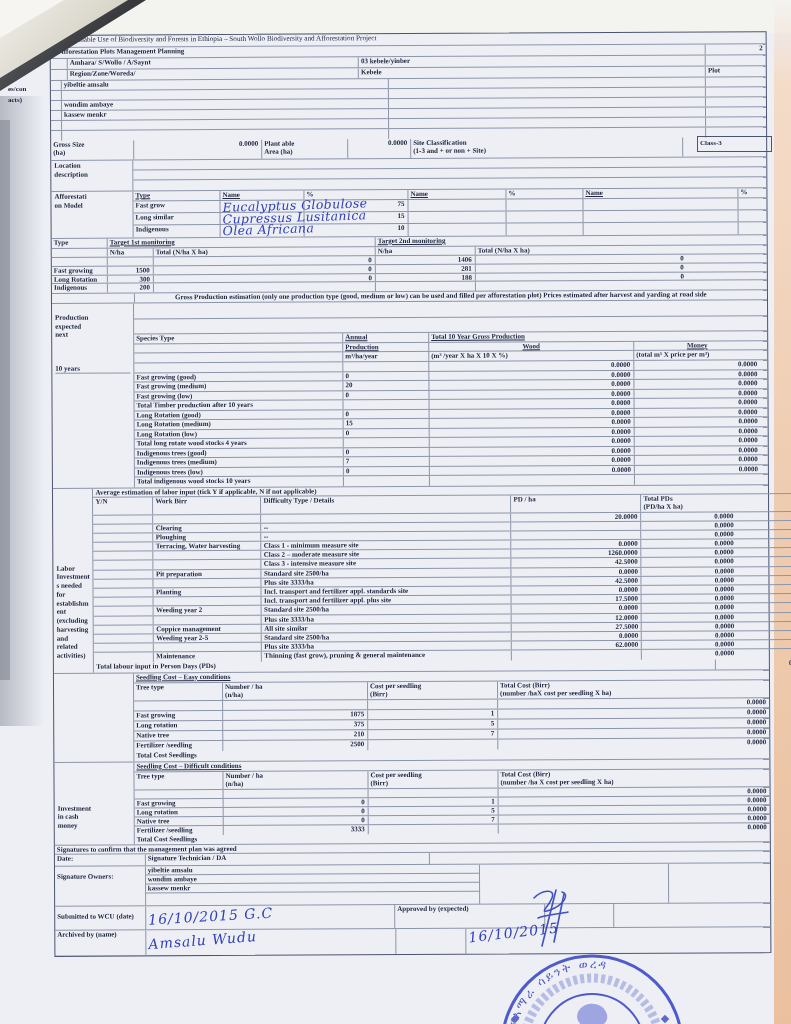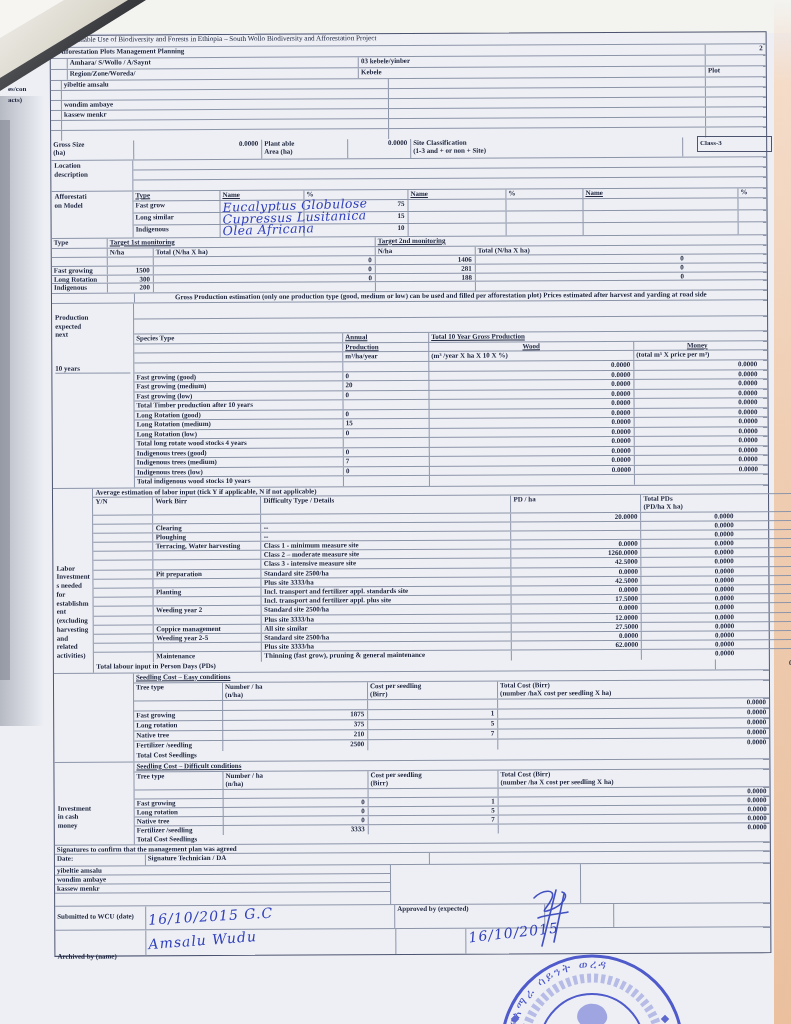--- a/index.html
+++ b/index.html
@@ -695,20 +695,21 @@
 
     <div class="row h9">
         <div class="c fx">Signatures to confirm that the management plan was agreed</div>
       </div>
     <div class="row h12">
       <div class="c w90">Date:</div>
       <div class="c w285">Signature Technician / DA</div>
       <div class="c w342"></div>
     </div>
     <div class="row h40">
+      <div class="c w90" style="padding-top:6px">Signature Owners:</div>
       <div class="c w335" style="padding:0">
         <div class="rep">
 
             <div class="owner-line" style="padding:0 2px">yibeltie amsalu</div>
 
             <div class="owner-line" style="padding:0 2px">wondim ambaye</div>
 
             <div class="owner-line" style="padding:0 2px">kassew menkr</div>
           </div>
       </div>
@@ -716,21 +717,21 @@
       <div class="c w102"></div>
     </div>
     <div class="row h24">
       <div class="c w90" style="padding-top:6px">Submitted to WCU (date)</div>
       <div class="c w250"><span class="hw hw-date">16/10/2015   G.C</span></div>
       <div class="c w150">Approved by (expected)</div>
       <div class="c w70"></div>
       <div class="c w157"></div>
     </div>
     <div class="row h25" style="border-bottom:none">
-      <div class="c w90" style="padding-top:22px">Archived by (name)</div>
+      <div class="c w90" style="padding-top:0">Archived by (name)</div>
       <div class="c w250"><span class="hw hw-name">Amsalu Wudu</span></div>
       <div class="c w70"></div>
       <div class="c w157"><span class="hw hw-adate">16/10/2015</span></div>
     </div>
   </div>
 
   <div class="class3-box">Class-3</div>
 
   <svg class="sig-svg" width="80" height="66" viewBox="0 0 80 66">
     <g fill="none" stroke="#3140bb" stroke-width="1.6" stroke-linecap="round" opacity="0.9">

